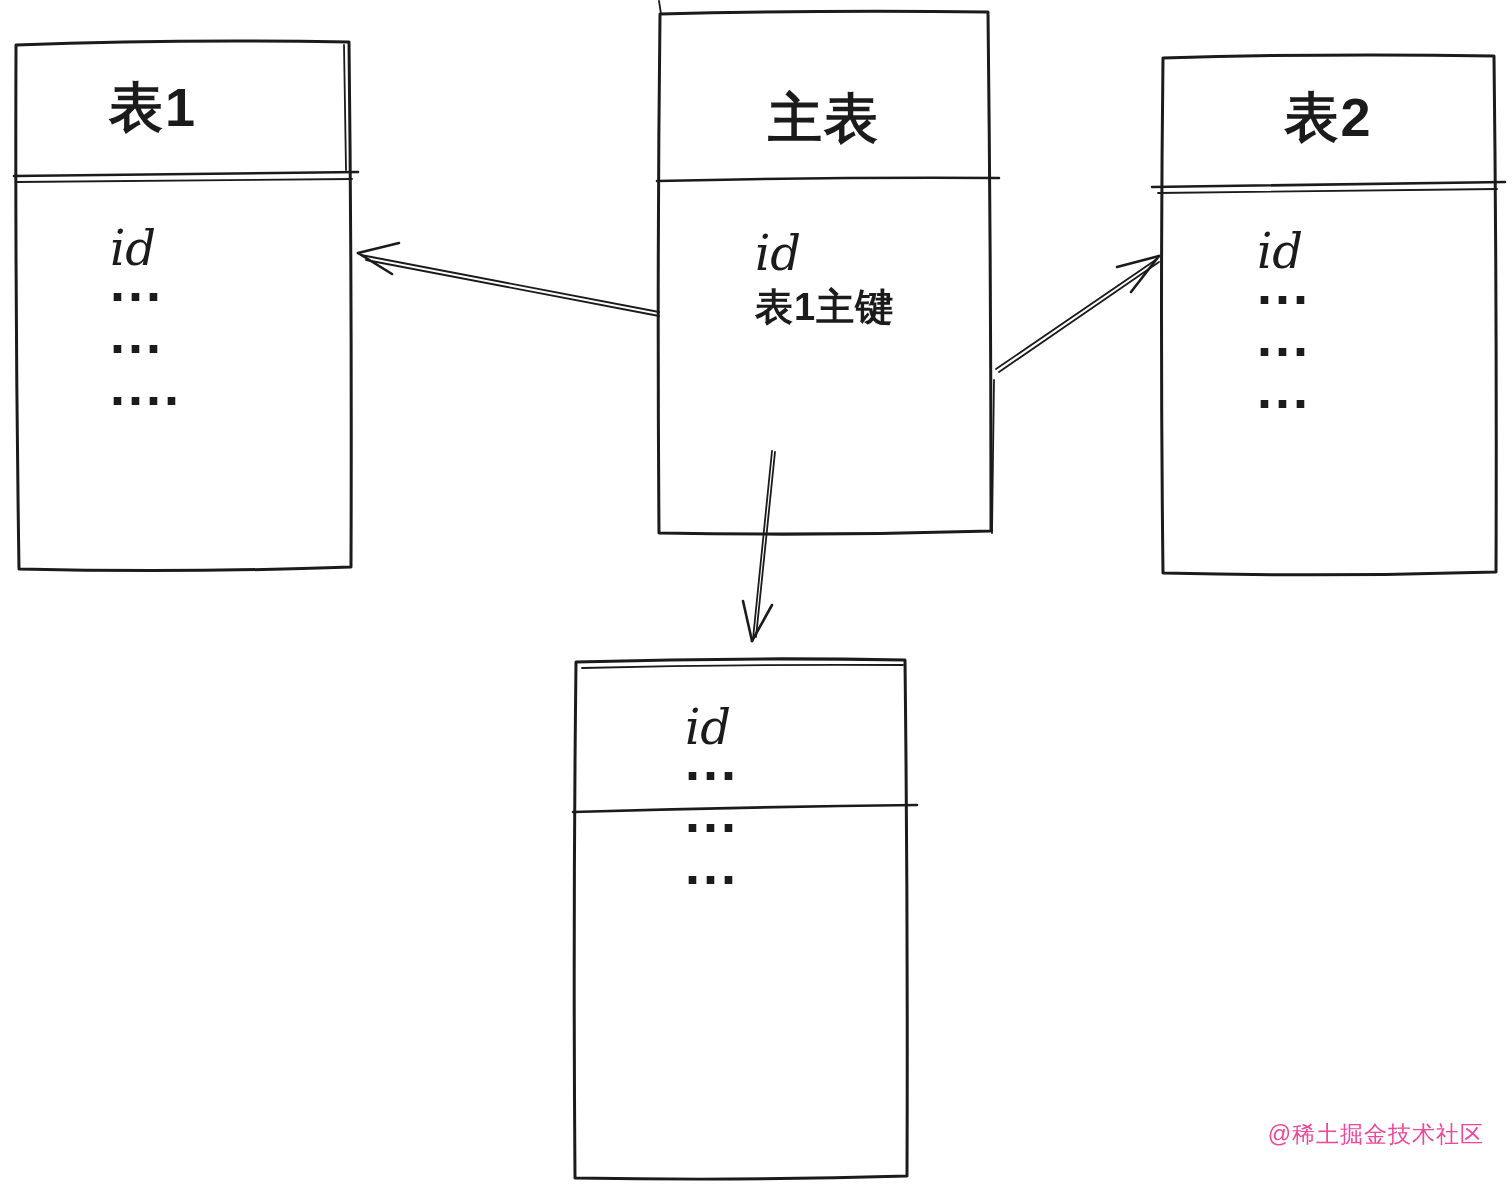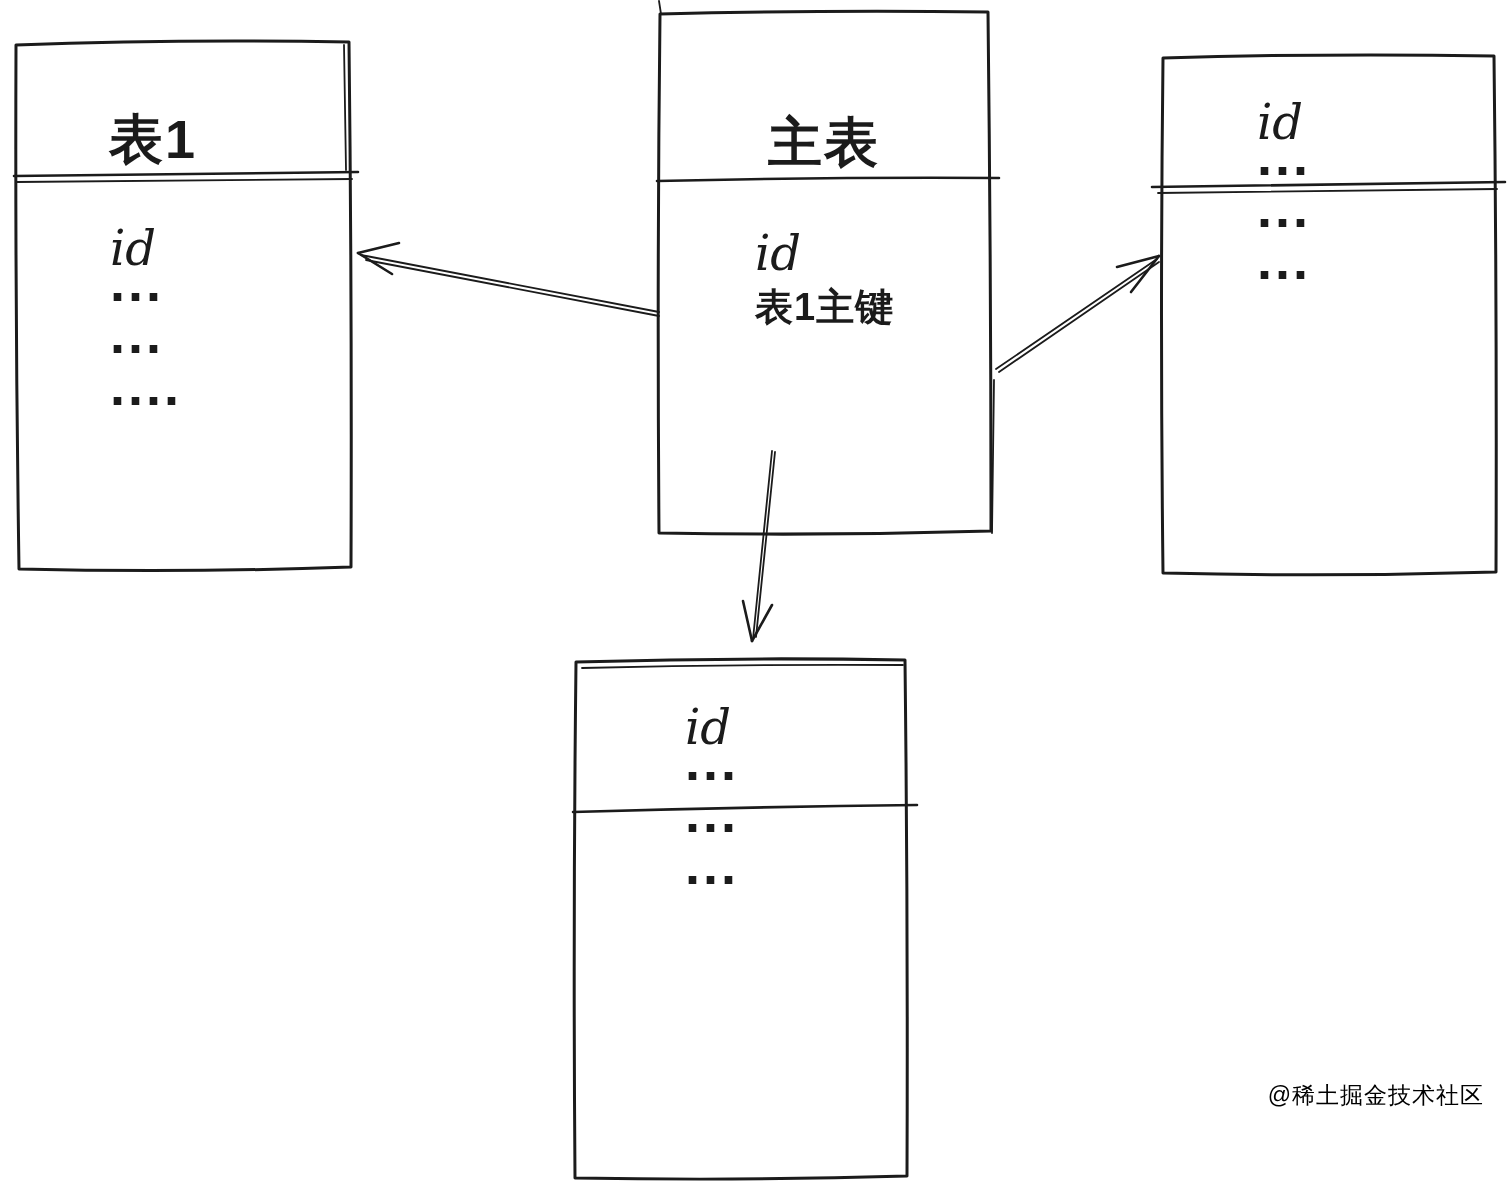--- a/index.html
+++ b/index.html
@@ -14,21 +14,21 @@
   }
   svg.strokes { position: absolute; inset: 0; }
   svg.strokes path { fill: none; stroke: #1b1b1b; stroke-linecap: round; stroke-linejoin: round; }
   .box-line   { stroke-width: 3px; }
   .thin-line  { stroke-width: 1.8px; }
   .div-line   { stroke-width: 2.6px; }
   .arrow-shaft{ stroke-width: 1.8px; }
   .arrow-head { stroke-width: 2.6px; }
 
   .table { position: absolute; display: flex; flex-direction: column; }
-  .thead { flex: none; display: flex; align-items: flex-end; justify-content: center; box-sizing: border-box; }
+  .thead { flex: none; display: flex; align-items: center; justify-content: center; box-sizing: border-box; }
   .tbody { flex: 1; position: relative; }
   .list  { position: absolute; display: flex; flex-direction: column; }
   .field { display: flex; align-items: center; }
 
   .title { font-size: 54px; font-weight: 700; letter-spacing: 2px; white-space: nowrap; }
   .id-text {
     font-family: "DejaVu Serif", serif;
     font-style: italic;
     font-weight: 400;
     font-size: 48px;
@@ -62,25 +62,25 @@
   .t-t2 .field { height: 52px; }
 
   
   .t-t3 { left: 573px; top: 659px; width: 335px; height: 521px; }
   .t-t3 .thead { height: 149px; }
   .t-t3 .list  { top: 42px; left: 112px; }
   .t-t3 .field { height: 52px; }
 
   .watermark {
     position: absolute;
-    top: 1080px;
+    top: 1119px;
     right: 28px;
     font-size: 23px;
     letter-spacing: 1px;
-    color: #000000;
+    color: #ec4899;
   }
 </style>
 </head>
 <body>
 
 <div class="canvas">
 
   <svg class="strokes" width="1512" height="1195" viewBox="0 0 1512 1195">
 
     <g>
@@ -163,20 +163,23 @@
             <span class="id-text">id</span>
           </div>
         <div class="field">
             <span class="cjk-field">表1主键</span>
           </div>
       </div>
     </div>
   </div>
 
   <div class="table t-t2">
+    <div class="thead">
+      <span class="title">表2</span>
+    </div>
     <div class="tbody">
       <div class="list">
         <div class="field">
             <span class="id-text">id</span>
           </div>
         <div class="field">
             <span class="dots">...</span>
           </div>
         <div class="field">
             <span class="dots">...</span>

